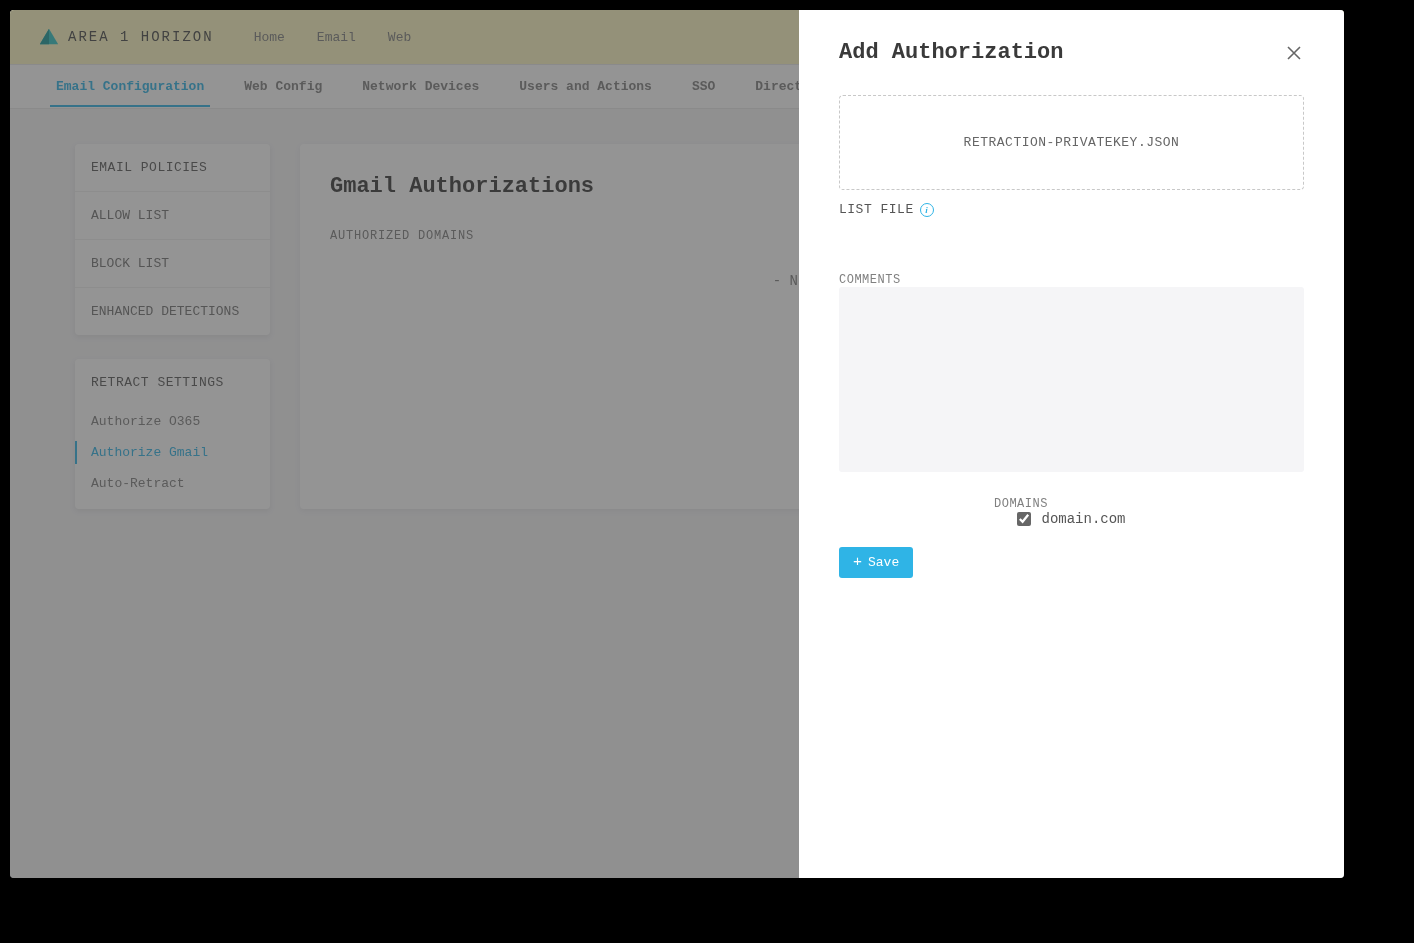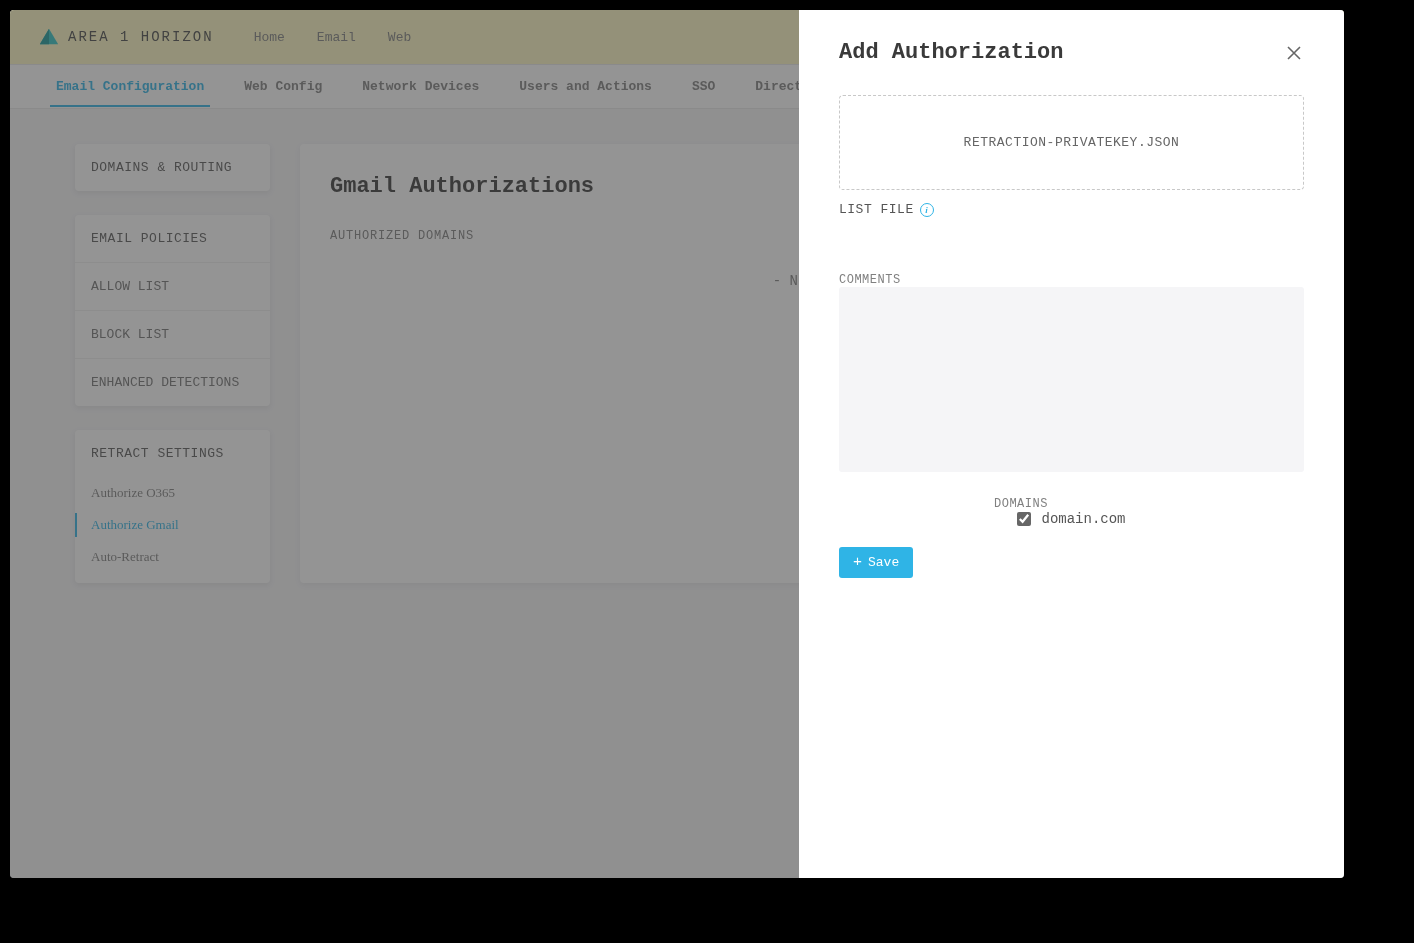--- a/index.html
+++ b/index.html
@@ -112,21 +112,20 @@
   color: #737373;
   border-top: 1px solid #f0f0f0;
   cursor: pointer;
 }
 .sidebar-subitem {
   padding: 8px 16px;
   font-size: 13px;
   color: #808080;
   cursor: pointer;
   position: relative;
-  font-family: Liberation Serif, serif;
 }
 .sidebar-subitem.active {
   color: #2fb4e6;
 }
 .sidebar-subitem.active::before {
   content: '';
   position: absolute;
   left: 0;
   top: 4px;
   bottom: 4px;
@@ -320,23 +319,20 @@
     <div class="tab-item active">Email Configuration</div>
     <div class="tab-item">Web Config</div>
     <div class="tab-item">Network Devices</div>
     <div class="tab-item">Users and Actions</div>
     <div class="tab-item">SSO</div>
     <div class="tab-item">Directories</div>
   </div>
 
   <div class="main">
     <div class="sidebar">
-      <div class="sidebar-card">
-        <div class="sidebar-card-header">DOMAINS &amp; ROUTING</div>
-      </div>
       <div class="sidebar-card">
         <div class="sidebar-card-header">EMAIL POLICIES</div>
         <div class="sidebar-card-item">ALLOW LIST</div>
         <div class="sidebar-card-item">BLOCK LIST</div>
         <div class="sidebar-card-item">ENHANCED DETECTIONS</div>
       </div>
       <div class="sidebar-card">
         <div class="sidebar-card-header">RETRACT SETTINGS</div>
         <div class="sidebar-subgroup">
           <div class="sidebar-subitem">Authorize O365</div>

